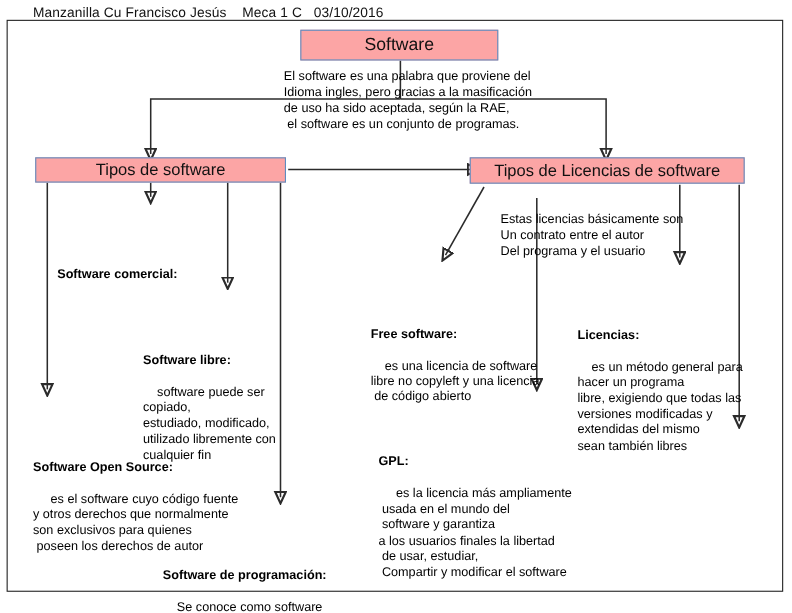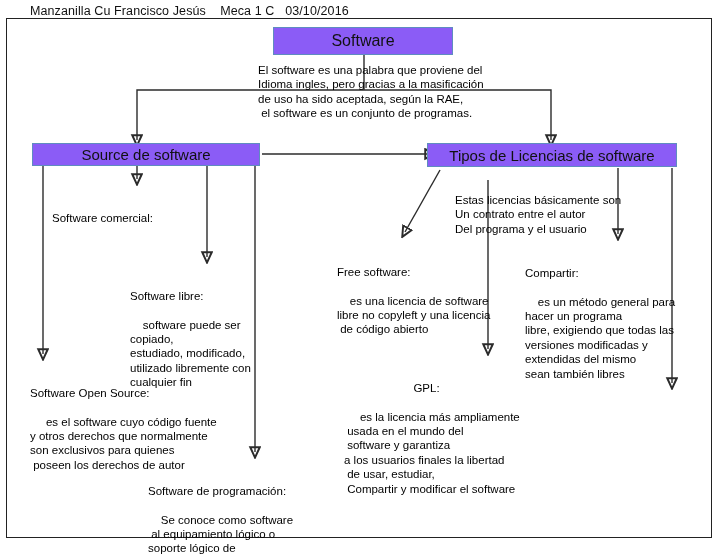--- a/index.html
+++ b/index.html
@@ -18,33 +18,33 @@
   }
 
   .hdr{
     position:absolute;left:30px;top:4px;
     font-size:12.5px;letter-spacing:.1px;white-space:pre;
     color:#111;
   }
 
   .box{
     position:absolute;
-    background:#8b5cf6;
+    background:#fca5a5;
     border:1px solid #5f8cc0;
     box-sizing:border-box;
     display:flex;align-items:center;justify-content:center;
     font-size:15px;color:#111;
   }
   #box-software{left:273px;top:27px;width:180px;height:28px;font-size:16px;}
   #box-tipos-software{left:32px;top:143px;width:228px;height:23px;}
   #box-tipos-licencias{left:427px;top:143px;width:250px;height:24px;}
 
   .txt{position:absolute;font-size:11.5px;line-height:14.4px;white-space:pre;color:#000;}
-  .ttl{font-weight:normal;display:block;}
-  .ttl.right{text-align:center;}
+  .ttl{font-weight:bold;display:block;margin-top:32px;}
+  .ttl.right{text-align:left;}
 
   #t-software-desc{left:258px;top:63px;}
   #t-licencias-desc{left:455px;top:193px;}
   #t-comercial{left:52px;top:182px;}
   #t-libre{left:130px;top:260px;}
   #t-opensource{left:30px;top:357px;}
   #t-programacion{left:148px;top:455px;}
   #t-free{left:337px;top:236px;}
   #t-copyleft{left:525px;top:237px;}
   #t-gpl{left:344px;top:352px;width:165px;}
@@ -81,21 +81,21 @@
     <polyline points="43,166 43,354" marker-end="url(#ah)"></polyline>
     <polyline points="255,166 255,452" marker-end="url(#ah)"></polyline>
 
     <polyline points="440,170 405,232" marker-end="url(#ah)"></polyline>
     <polyline points="618,168 618,234" marker-end="url(#ah)"></polyline>
     <polyline points="488,180 488,349" marker-end="url(#ah)"></polyline>
     <polyline points="672,168 672,383" marker-end="url(#ah)"></polyline>
   </svg>
 
   <div class="box" id="box-software">Software</div>
-  <div class="box" id="box-tipos-software">Source de software</div>
+  <div class="box" id="box-tipos-software">Tipos de software</div>
   <div class="box" id="box-tipos-licencias">Tipos de Licencias de software</div>
 
   <div class="txt" id="t-software-desc">El software es una palabra que proviene del
 Idioma ingles, pero gracias a la masificación
 de uso ha sido aceptada, según la RAE,
  el software es un conjunto de programas.</div>
   <div class="txt" id="t-licencias-desc">Estas licencias básicamente son
 Un contrato entre el autor
 Del programa y el usuario</div>
 
@@ -129,21 +129,21 @@
   </div>
 
   <div class="txt" id="t-free">
     <span class="ttl">Free software:</span>
     <span>es una licencia de software
 libre no copyleft y una licencia
  de código abierto</span>
   </div>
 
   <div class="txt" id="t-copyleft">
-    <span class="ttl">Compartir:</span>
+    <span class="ttl">Licencias:</span>
     <span>es un método general para
 hacer un programa
 libre, exigiendo que todas las
 versiones modificadas y
 extendidas del mismo
 sean también libres</span>
   </div>
 
   <div class="txt" id="t-gpl">
     <span class="ttl right">GPL:</span>

